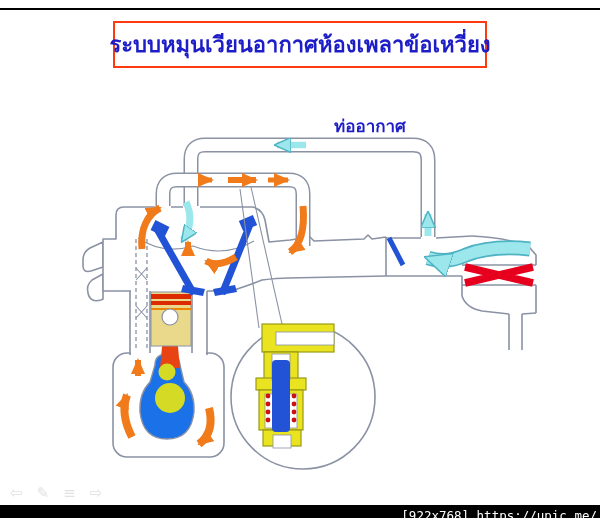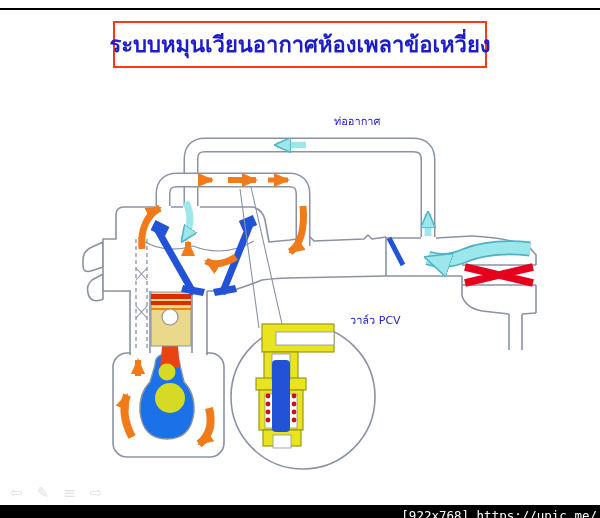--- a/index.html
+++ b/index.html
@@ -10,21 +10,21 @@
   #top-line { position:absolute; left:0; top:0; width:600px; height:2px; background:#000; }
   #title-box {
     position:absolute; left:113px; top:13px; width:370px; height:43px;
     border:2px solid var(--title-border,#ff3a10);
     display:flex; align-items:center; justify-content:center;
     color:var(--title-blue,#1d1dc8); font-size:22px; font-weight:bold;
     white-space:nowrap;
   }
   .diagram-label {
     position:absolute; color:var(--title-blue,#1d1dc8);
-    font-size:11px; font-weight:normal; white-space:nowrap;
+    font-size:17px; font-weight:bold; white-space:nowrap;
   }
   #label-air-pipe  { left:334px; top:104px; }
   #label-pcv-pipe  { left:308px; top:158px; }
   #label-pcv-valve { left:350px; top:303px; }
   #diagram-svg { position:absolute; left:0; top:0; }
   #watermark-bar {
     position:absolute; left:10px; top:476px; display:flex; gap:14px;
     color:var(--watermark,#e2e2e2); font-size:15px; line-height:18px;
   }
   #watermark-bar span { cursor:default; }
@@ -206,21 +206,20 @@
     <g>
       <path class="cedge" stroke-width="15" d="M 530 241 Q 492 237 466 247 Q 446 256 428 250"></path>
       <path class="carrow" stroke-width="11.5" d="M 530 241 Q 492 237 466 247 Q 446 256 428 250" marker-end="url(#mcb)"></path>
       <path class="carrow" stroke-width="7" d="M 428 228 L 428 206" marker-end="url(#mc)"></path>
       <path class="carrow" stroke-width="6.5" d="M 306 137 L 277 137" marker-end="url(#mc)"></path>
       <path class="carrow" stroke-width="7" d="M 186 194 C 192 207 191 220 183 232" marker-end="url(#mc)"></path>
     </g>
   </svg>
 
   <div class="diagram-label" id="label-air-pipe">ท่ออากาศ</div>
-  <div class="diagram-label" id="label-pcv-valve">วาล์ว PCV</div>
 
   <div id="watermark-bar">
     <span>⇦</span>
     <span>✎</span>
     <span>≡</span>
     <span>⇨</span>
   </div>
 
   <div id="footer-bar">
     <span>[922x768] https://upic.me/</span>

